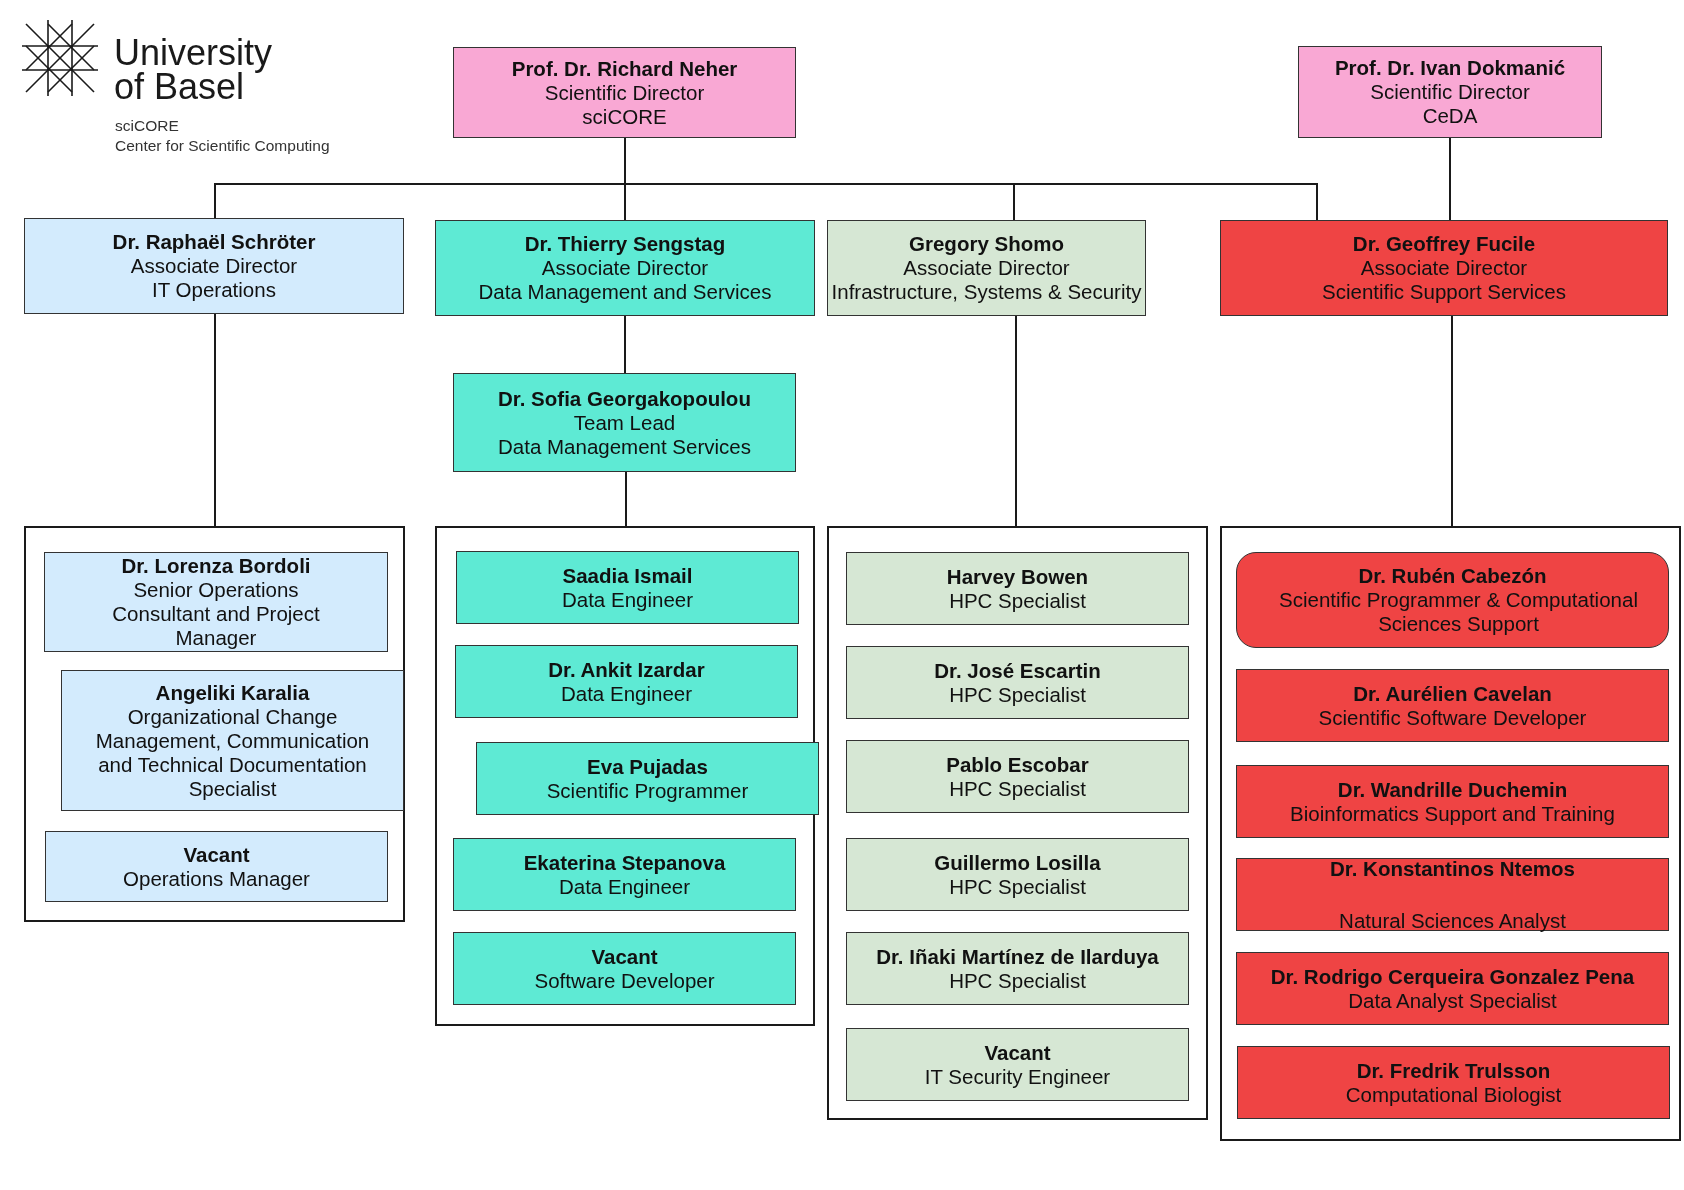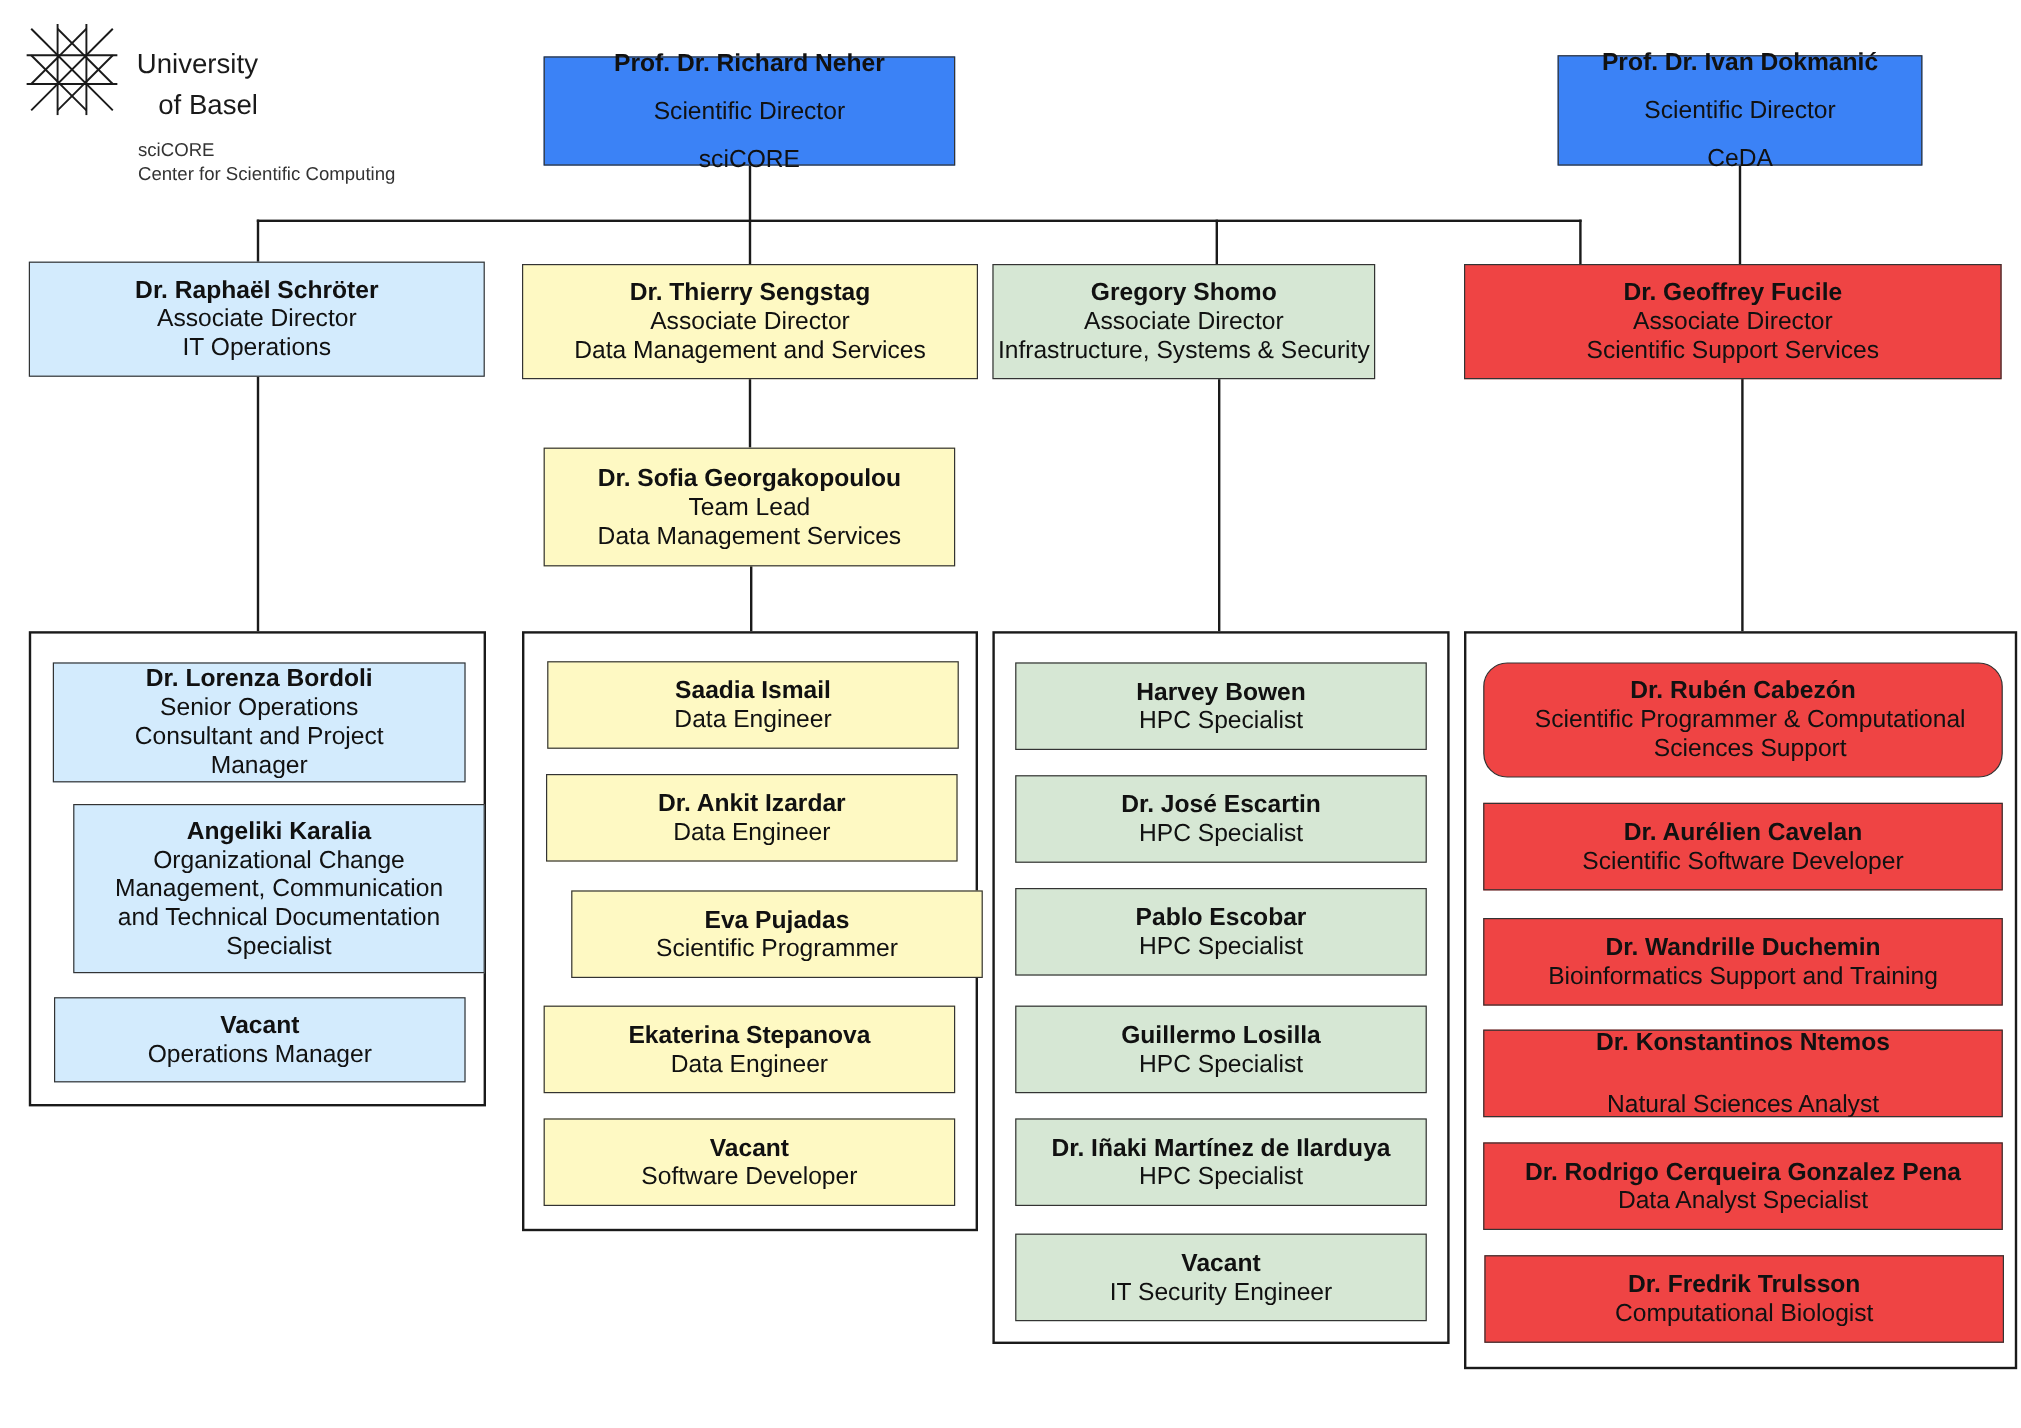--- a/index.html
+++ b/index.html
@@ -5,26 +5,26 @@
   html, body { margin:0; padding:0; background:#ffffff; }
   body { width:1684px; height:1190px; position:relative; overflow:hidden;
          font-family:"Liberation Sans", sans-serif; color:#111; }
   .abs { position:absolute; box-sizing:border-box; }
   .card { position:absolute; box-sizing:border-box; border:1.5px solid #333;
           display:flex; flex-direction:column; justify-content:center; align-items:center;
           text-align:center; font-size:20.5px; line-height:24px; }
   .card .nm { font-weight:bold; }
   .group { position:absolute; box-sizing:border-box; border:2px solid #1a1a1a; background:#fff; }
   .line { position:absolute; background:#1a1a1a; }
-  .c-red { background:#3b82f6;gap:16px; }
+  .c-red { background:#f9a8d4; }
   .c-blue { background:#d3ebfd; }
-  .c-orange { background:#fef9c3; }
+  .c-orange { background:#5eead4; }
   .c-green { background:#d6e7d4; }
   .c-purple { background:#ef4444; }
-  .logo-text { position:absolute; left:114px; top:36px; font-size:23px; line-height:34px; color:#1a1a1a;text-align:right; }
+  .logo-text { position:absolute; left:114px; top:36px; font-size:36px; line-height:34px; color:#1a1a1a; }
   .logo-sub { position:absolute; left:115px; top:116px; font-size:15.5px; line-height:20px; color:#333; }
 </style>
 </head>
 <body>
 
 <svg class="abs" style="left:22px;top:20px;" width="76" height="76" viewBox="0 0 76 76">
   <g stroke="#1a1a1a" stroke-width="1.6" fill="none">
     <line x1="0" y1="26" x2="76" y2="26"></line>
     <line x1="0" y1="50" x2="76" y2="50"></line>
     <line x1="26" y1="0" x2="26" y2="76"></line>

